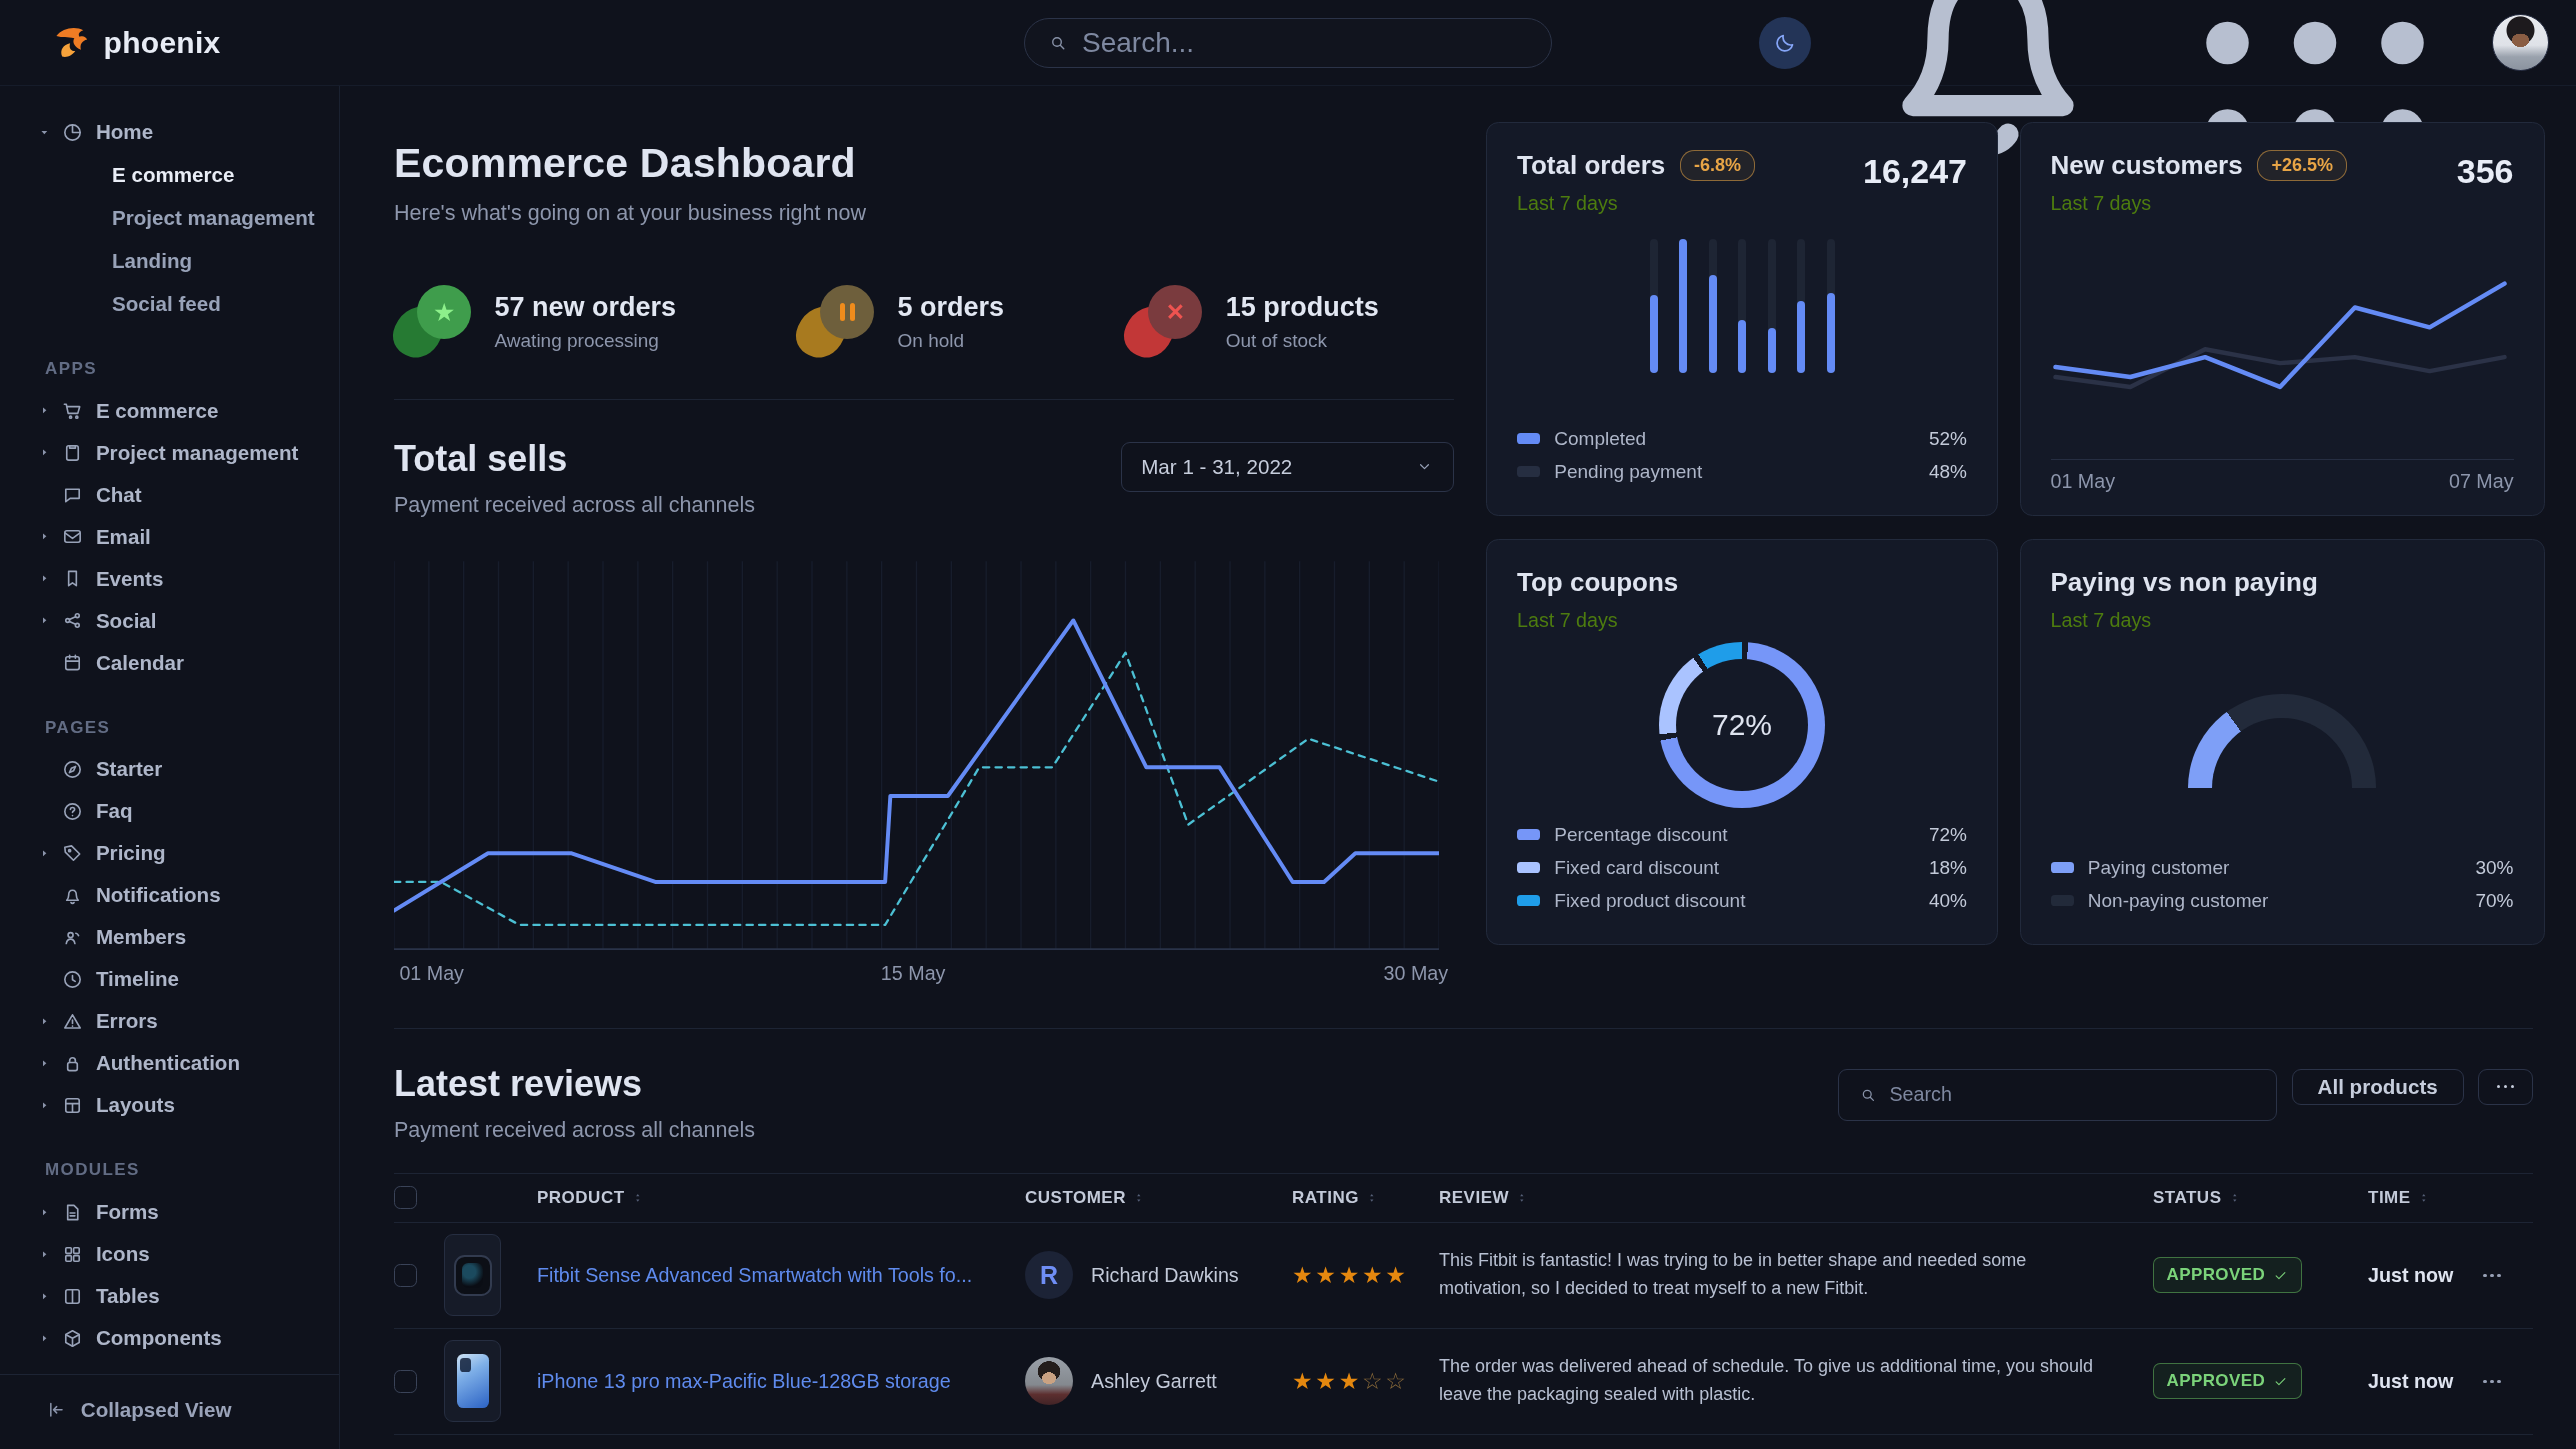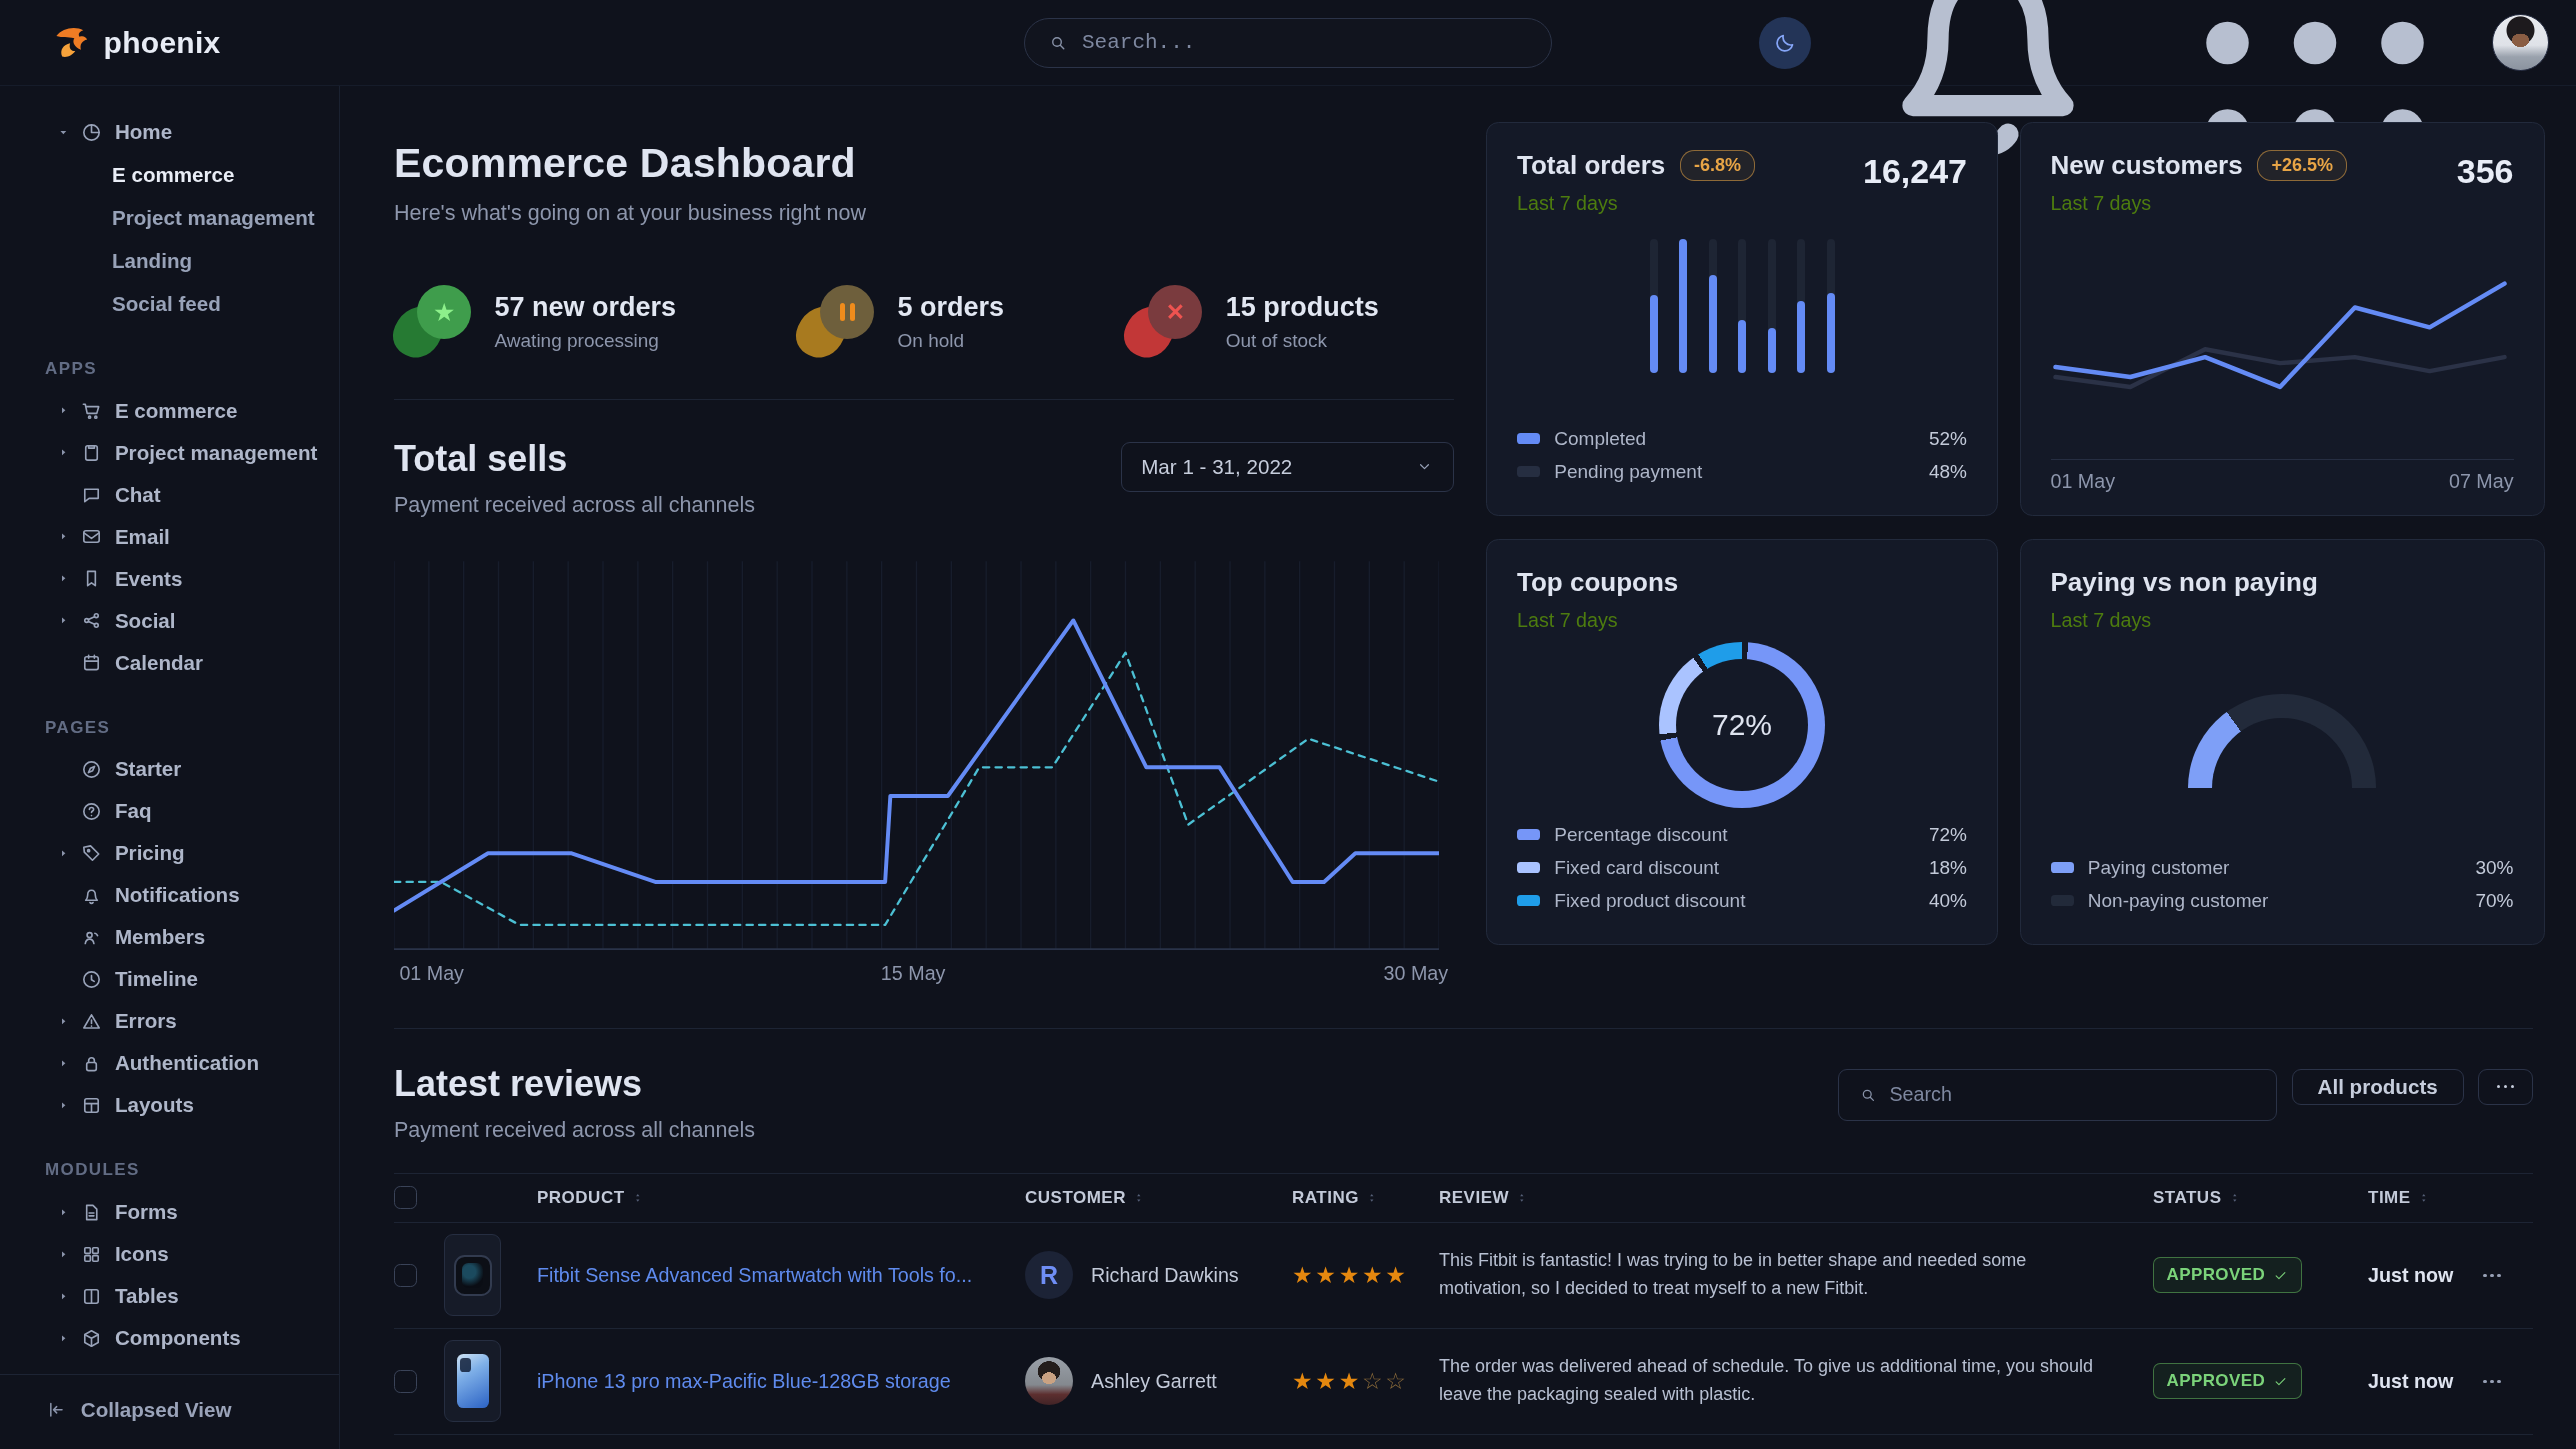--- a/index.html
+++ b/index.html
@@ -13,40 +13,40 @@
   .app{position:relative; width:2576px; height:1449px; background:var(--bg); overflow:hidden; display:flex; flex-direction:column;}
   svg{display:block;}
   .ico svg{width:100%;height:100%;}
 
   
   .navbar{height:86px; flex:0 0 86px; display:flex; align-items:center; padding:0 27px 0 50px; border-bottom:0.9px solid #161c2a; position:relative;}
   .brand{display:flex; align-items:center; gap:12.5px;}
   .brand-name{font-size:30px; font-weight:700; color:#e8ecf5; letter-spacing:0.3px;}
   .nav-search{position:absolute; left:50%; transform:translateX(-50%); width:528px; height:50px; border:0.9px solid #2b3348; border-radius:25px; display:flex; align-items:center; gap:14.3px; padding:0 23px; background:rgba(255,255,255,0.01);}
   .nav-search .ico{width:19.7px;height:19.7px;color:#8892a8;}
-  .nav-search input{flex:1; background:transparent; border:none; outline:none; font-size:21px; color:#c6cddc; font-family:Liberation Mono, monospace;}
+  .nav-search input{flex:1; background:transparent; border:none; outline:none; font-size:28px; color:#c6cddc; font-family:Liberation Sans, sans-serif;}
   .nav-search input::placeholder{color:#7e88a0;}
   .nav-right{margin-left:auto; display:flex; align-items:center; gap:27px;}
   .moon-btn{width:52px;height:52px;border-radius:50%;background:#233457;border:none;display:flex;align-items:center;justify-content:center;cursor:pointer;}
   .moon-btn .ico{width:24px;height:24px;color:#86a6f8;}
   .nav-icon-btn{background:none;border:none;cursor:pointer;}
   .nav-icon-btn .ico{width:27px;height:27px;color:#b7bfd0;}
   .avatar-nav{width:57px;height:57px;border-radius:50%;
     background:
       radial-gradient(ellipse 26% 20% at 50% 46%, #8a5d43 0 60%, transparent 62%),
       radial-gradient(circle at 50% 28%, #1d1a1d 0 28%, transparent 30%),
       linear-gradient(180deg,#e8eaee 0%,#dfe2e8 55%,#9aa2ad 76%,#8b939f 100%);
     border:0.9px solid #2a3146; cursor:pointer;}
 
   .body-wrap{flex:1; display:flex; min-height:0;}
 
   
   .sidebar{width:340px; flex:0 0 340px; border-right:0.9px solid #1a2130; display:flex; flex-direction:column;}
   .sidenav{flex:1; padding-top:25px; overflow:hidden;}
-  .nav-item{display:flex; align-items:center; height:42px; padding-left:58px; gap:11.6px; cursor:pointer; color:#9aa3b9;}
+  .nav-item{display:flex; align-items:center; height:42px; padding-left:39px; gap:11.6px; cursor:pointer; color:#9aa3b9;}
   .nav-item .caret{width:10.7px;height:10.7px;color:#8b94ab; flex:0 0 10.7px;}
   .nav-item .caret svg{width:10.7px;height:10.7px;}
   .nav-ico{width:23px;height:23px;color:#98a2b8; flex:0 0 23px;}
   .nav-label{font-size:20.6px; font-weight:600; color:#aeb6c9;}
   .nav-sub{display:flex; flex-direction:column;}
   .nav-sub .nav-item{padding-left:112px; height:43px;}
   .nav-sub .nav-label{font-weight:600; color:#98a2b8;}
   .nav-sub .nav-item.active .nav-label{color:#e9edf6;}
   .nav-section-label{font-size:17px; font-weight:700; letter-spacing:1.4px; color:#626c84; margin:34px 0 10.7px 45px;}
   .collapse-wrap{border-top:0.9px solid var(--border-soft); padding:23px 0 27px 45px;}

